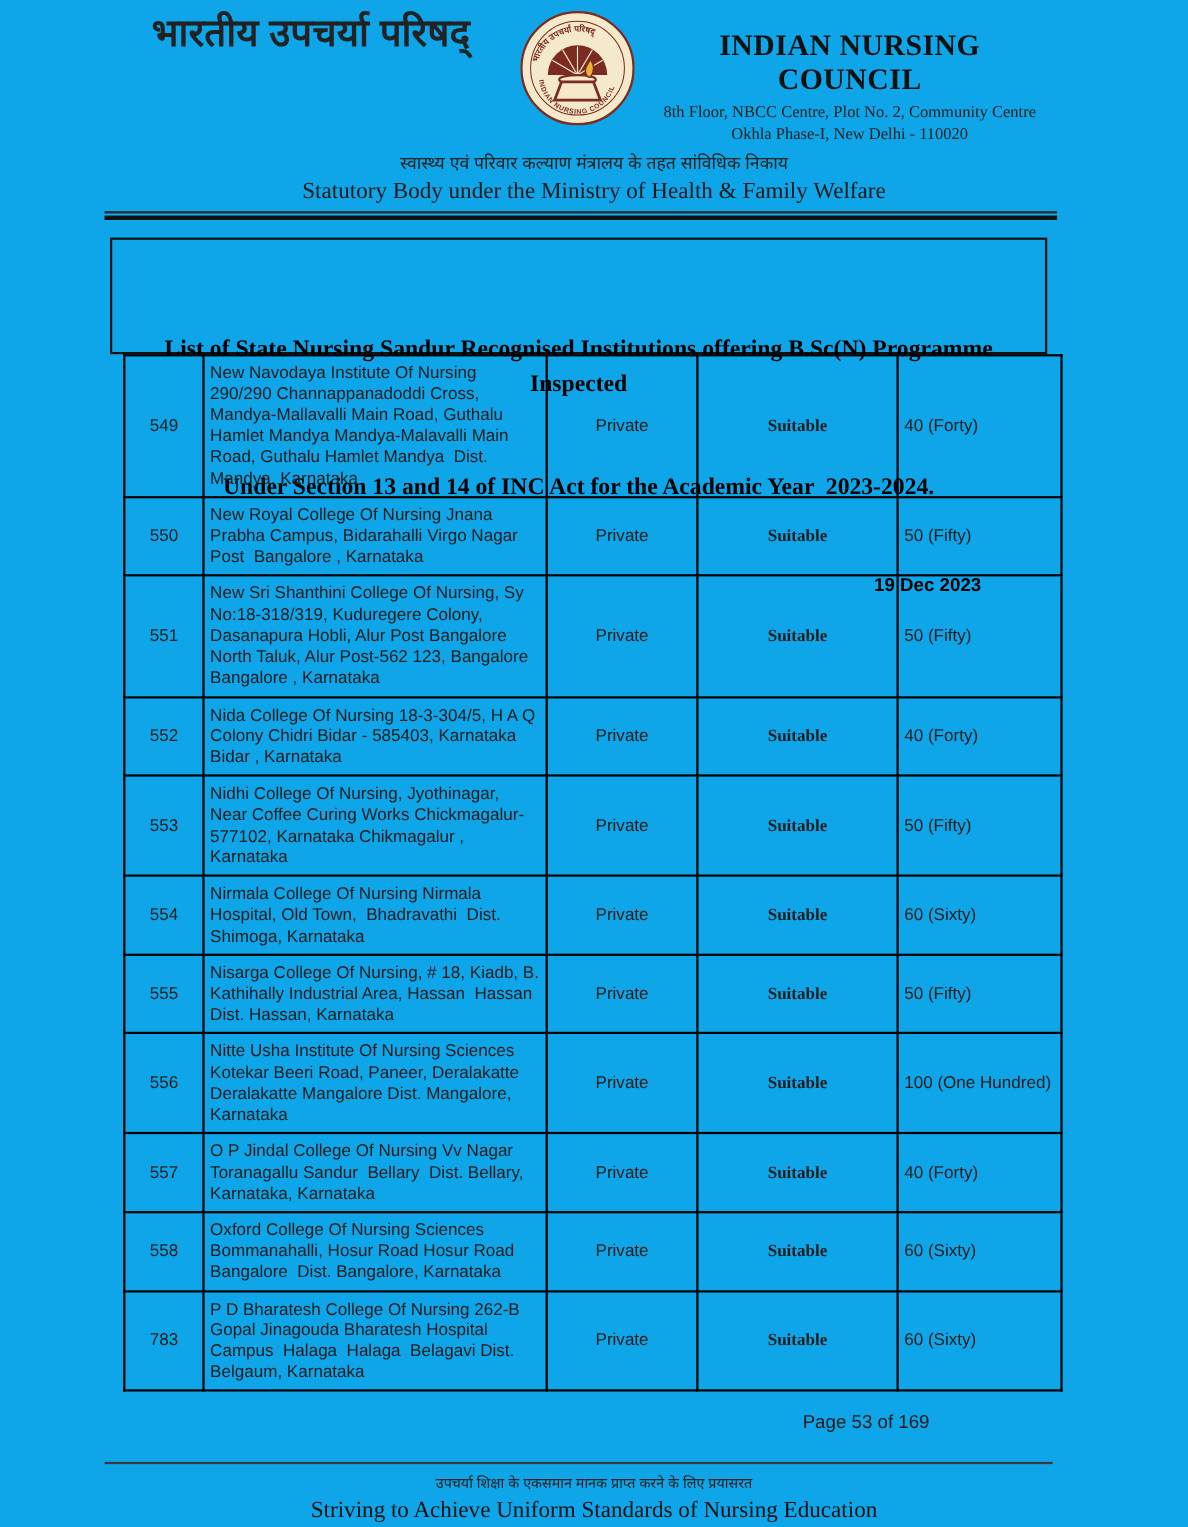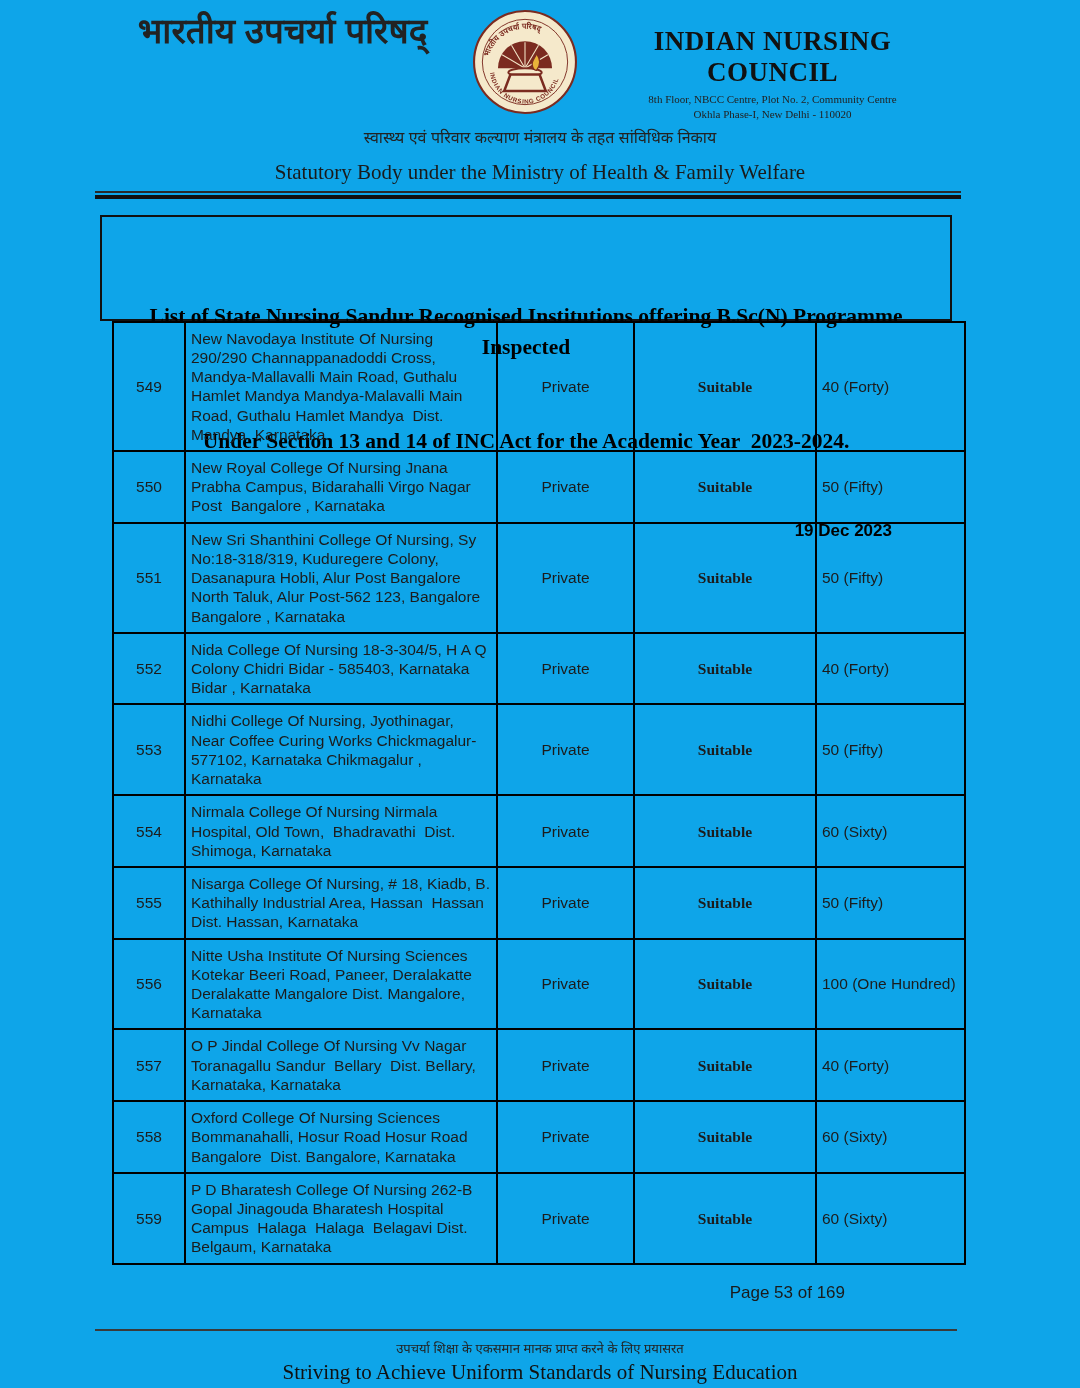--- a/index.html
+++ b/index.html
@@ -12,24 +12,24 @@
     overflow:hidden;
   }
   
   .header{display:flex;align-items:flex-start;margin:10px 0 0 100px;width:860px;}
   .hdr-left{width:365px;text-align:center;}
   .hindi-title{font-size:35px;font-weight:bold;color:#222;line-height:1.2;font-family:"Liberation Sans",sans-serif;}
   .hindi-addr{font-size:15px;color:#333;line-height:1.35;margin-top:2px;}
   .logo-wrap{width:108px;margin:0 6px;display:flex;justify-content:center;}
   .hdr-right{flex:1;text-align:center;padding-top:16px;}
   .eng-title{font-family:"Liberation Serif",serif;font-weight:bold;font-size:27px;letter-spacing:.5px;color:#111;}
-  .eng-addr{font-family:"Liberation Serif",serif;font-size:11px;line-height:1.35;margin-top:4px;color:#222;}
+  .eng-addr{font-family:"Liberation Serif",serif;font-size:15px;line-height:1.35;margin-top:4px;color:#222;}
   .statutory{text-align:center;margin-top:4px;}
   .stat-hindi{font-size:16px;color:#222;}
-  .stat-eng{font-family:"Liberation Serif",serif;font-size:21px;color:#1a1a1a;margin-top:12px;}
+  .stat-eng{font-family:"Liberation Serif",serif;font-size:21px;color:#1a1a1a;margin-top:2px;}
   .dbl-rule{margin:6px 0 0 95px;width:866px;}
   .dbl-rule .thin{height:2px;background:#2a2a2a;}
   .dbl-rule .thick{height:4px;background:#111;margin-top:2px;}
   
   .title-box{
     margin:16px 0 0 100px;width:852px;box-sizing:border-box;
     border:2.5px solid #111;height:106px;
   }
   .doc-title{
     font-family:"Liberation Serif",serif;font-weight:bold;font-size:21.5px;
@@ -185,21 +185,21 @@
       <td class="c-seats">40 (Forty)</td>
     </tr>
         <tr>
       <td class="c-sno">558</td>
       <td class="c-inst">Oxford College Of Nursing Sciences Bommanahalli, Hosur Road Hosur Road Bangalore  Dist. Bangalore, Karnataka</td>
       <td class="c-type">Private</td>
       <td class="c-status">Suitable</td>
       <td class="c-seats">60 (Sixty)</td>
     </tr>
         <tr>
-      <td class="c-sno">559</td>
+      <td class="c-sno">783</td>
       <td class="c-inst">P D Bharatesh College Of Nursing 262-B Gopal Jinagouda Bharatesh Hospital Campus  Halaga  Halaga  Belagavi Dist. Belgaum, Karnataka</td>
       <td class="c-type">Private</td>
       <td class="c-status">Suitable</td>
       <td class="c-seats">60 (Sixty)</td>
     </tr>
       </tbody>
   </table>
 
   <div class="page-num">Page 53 of 169</div>
   <div class="foot-rule"></div>

